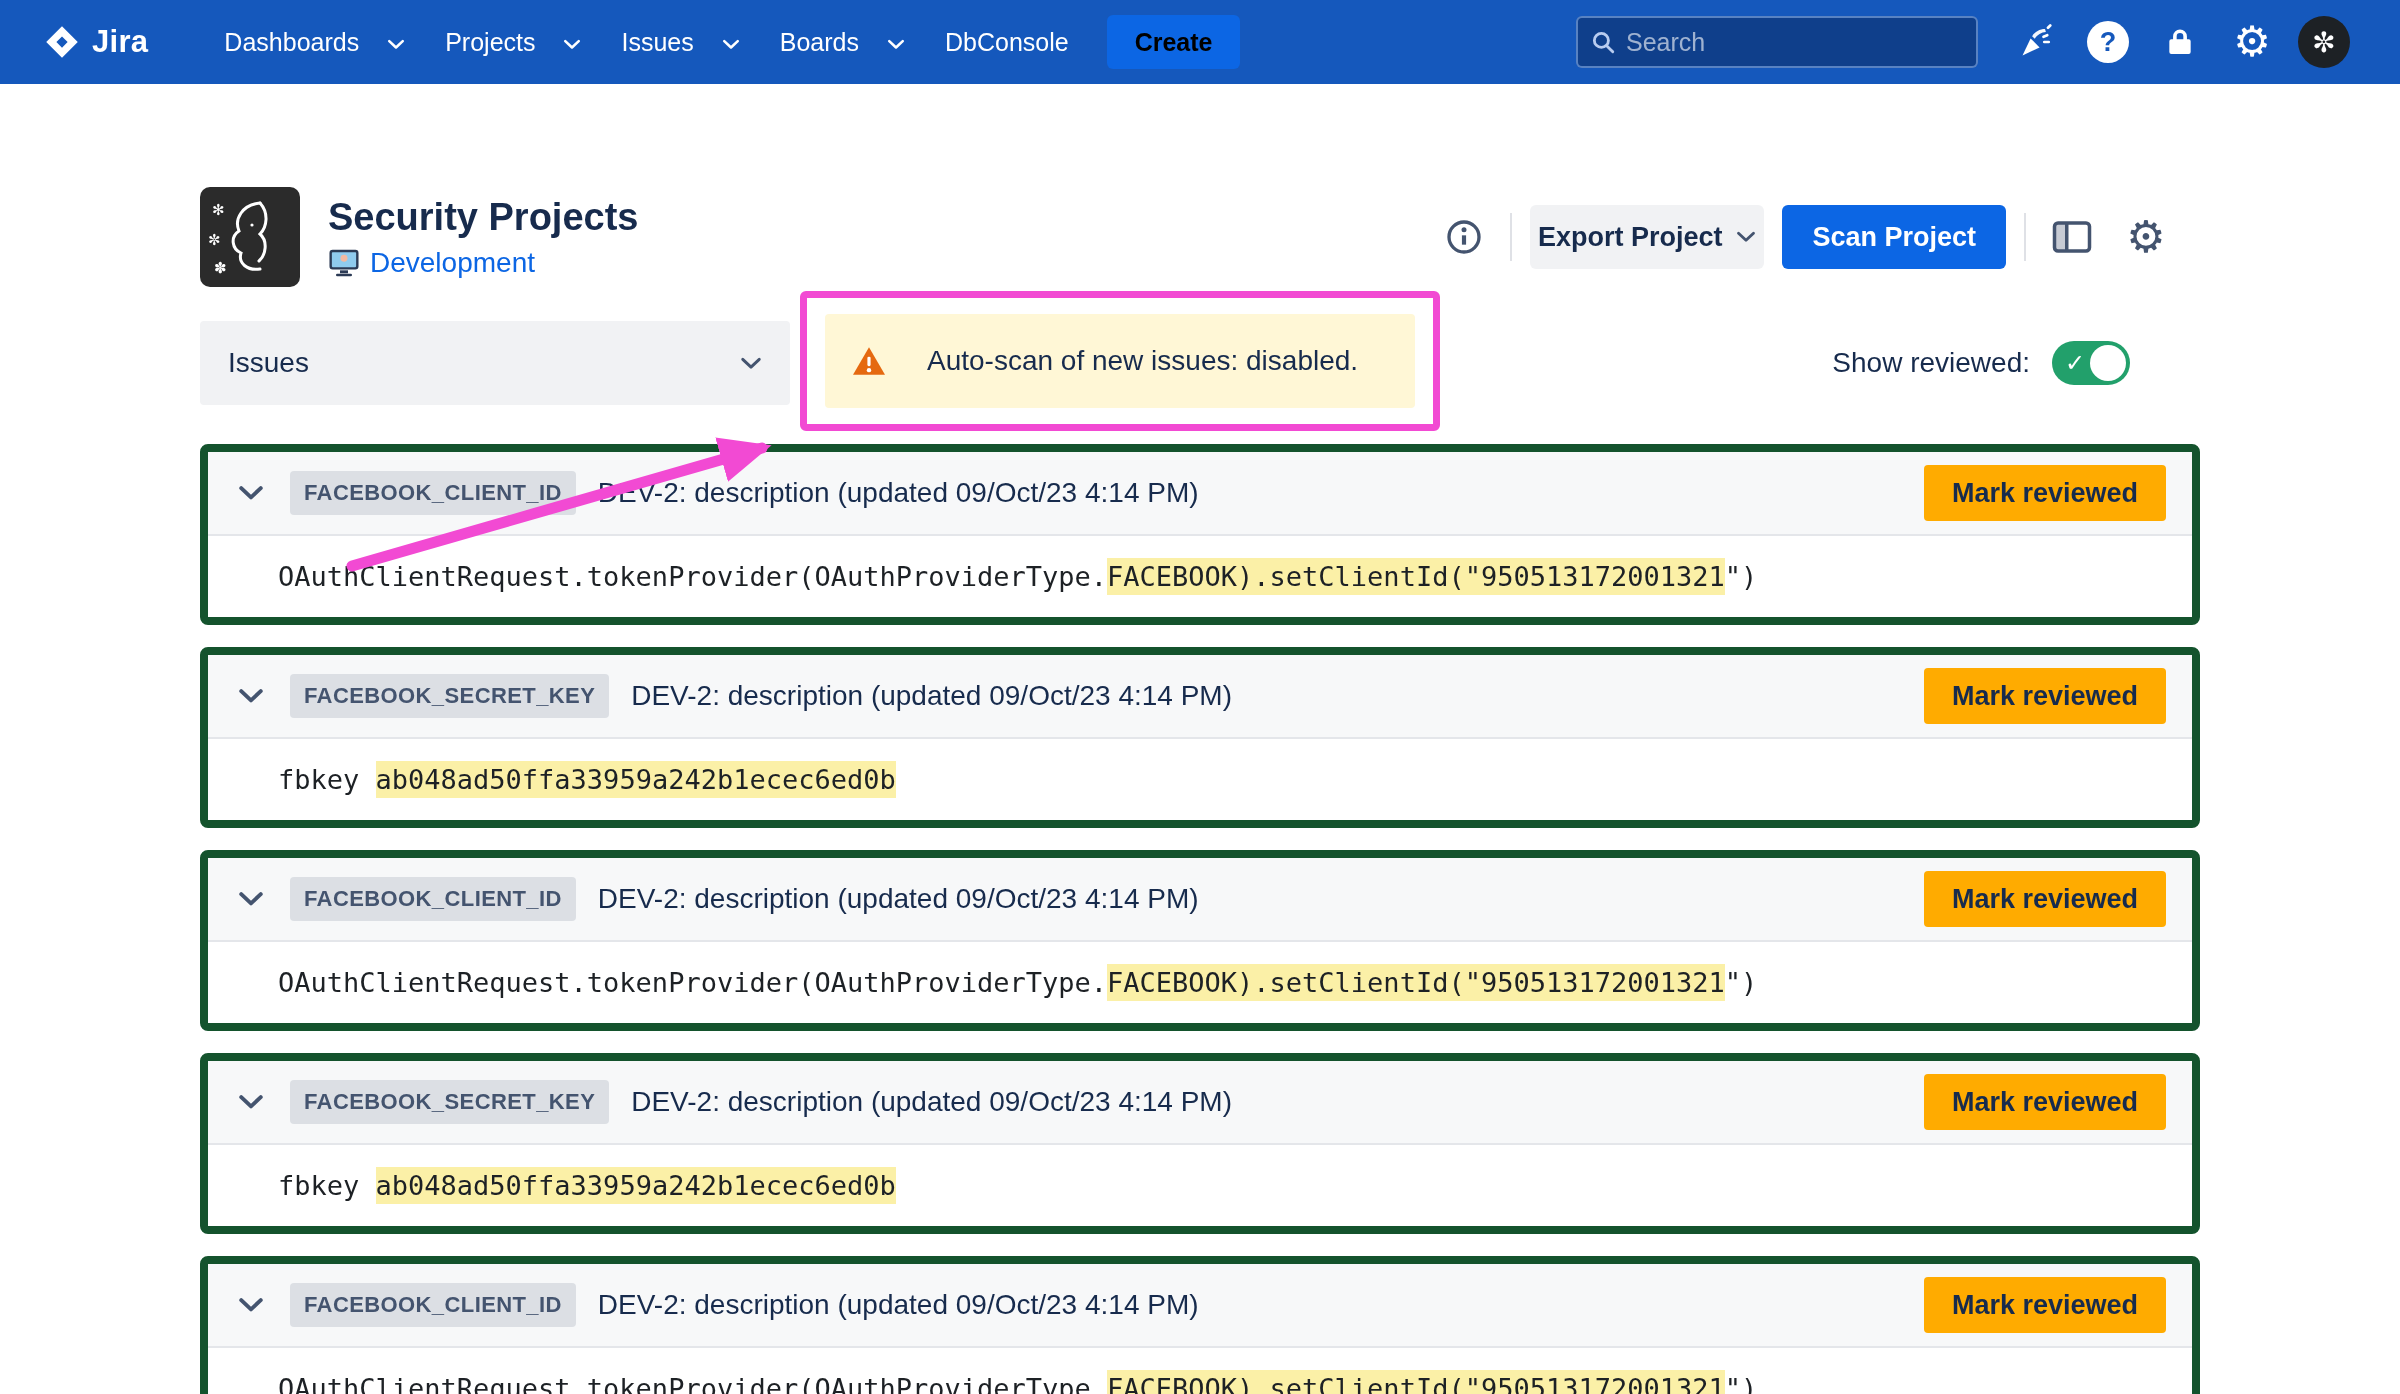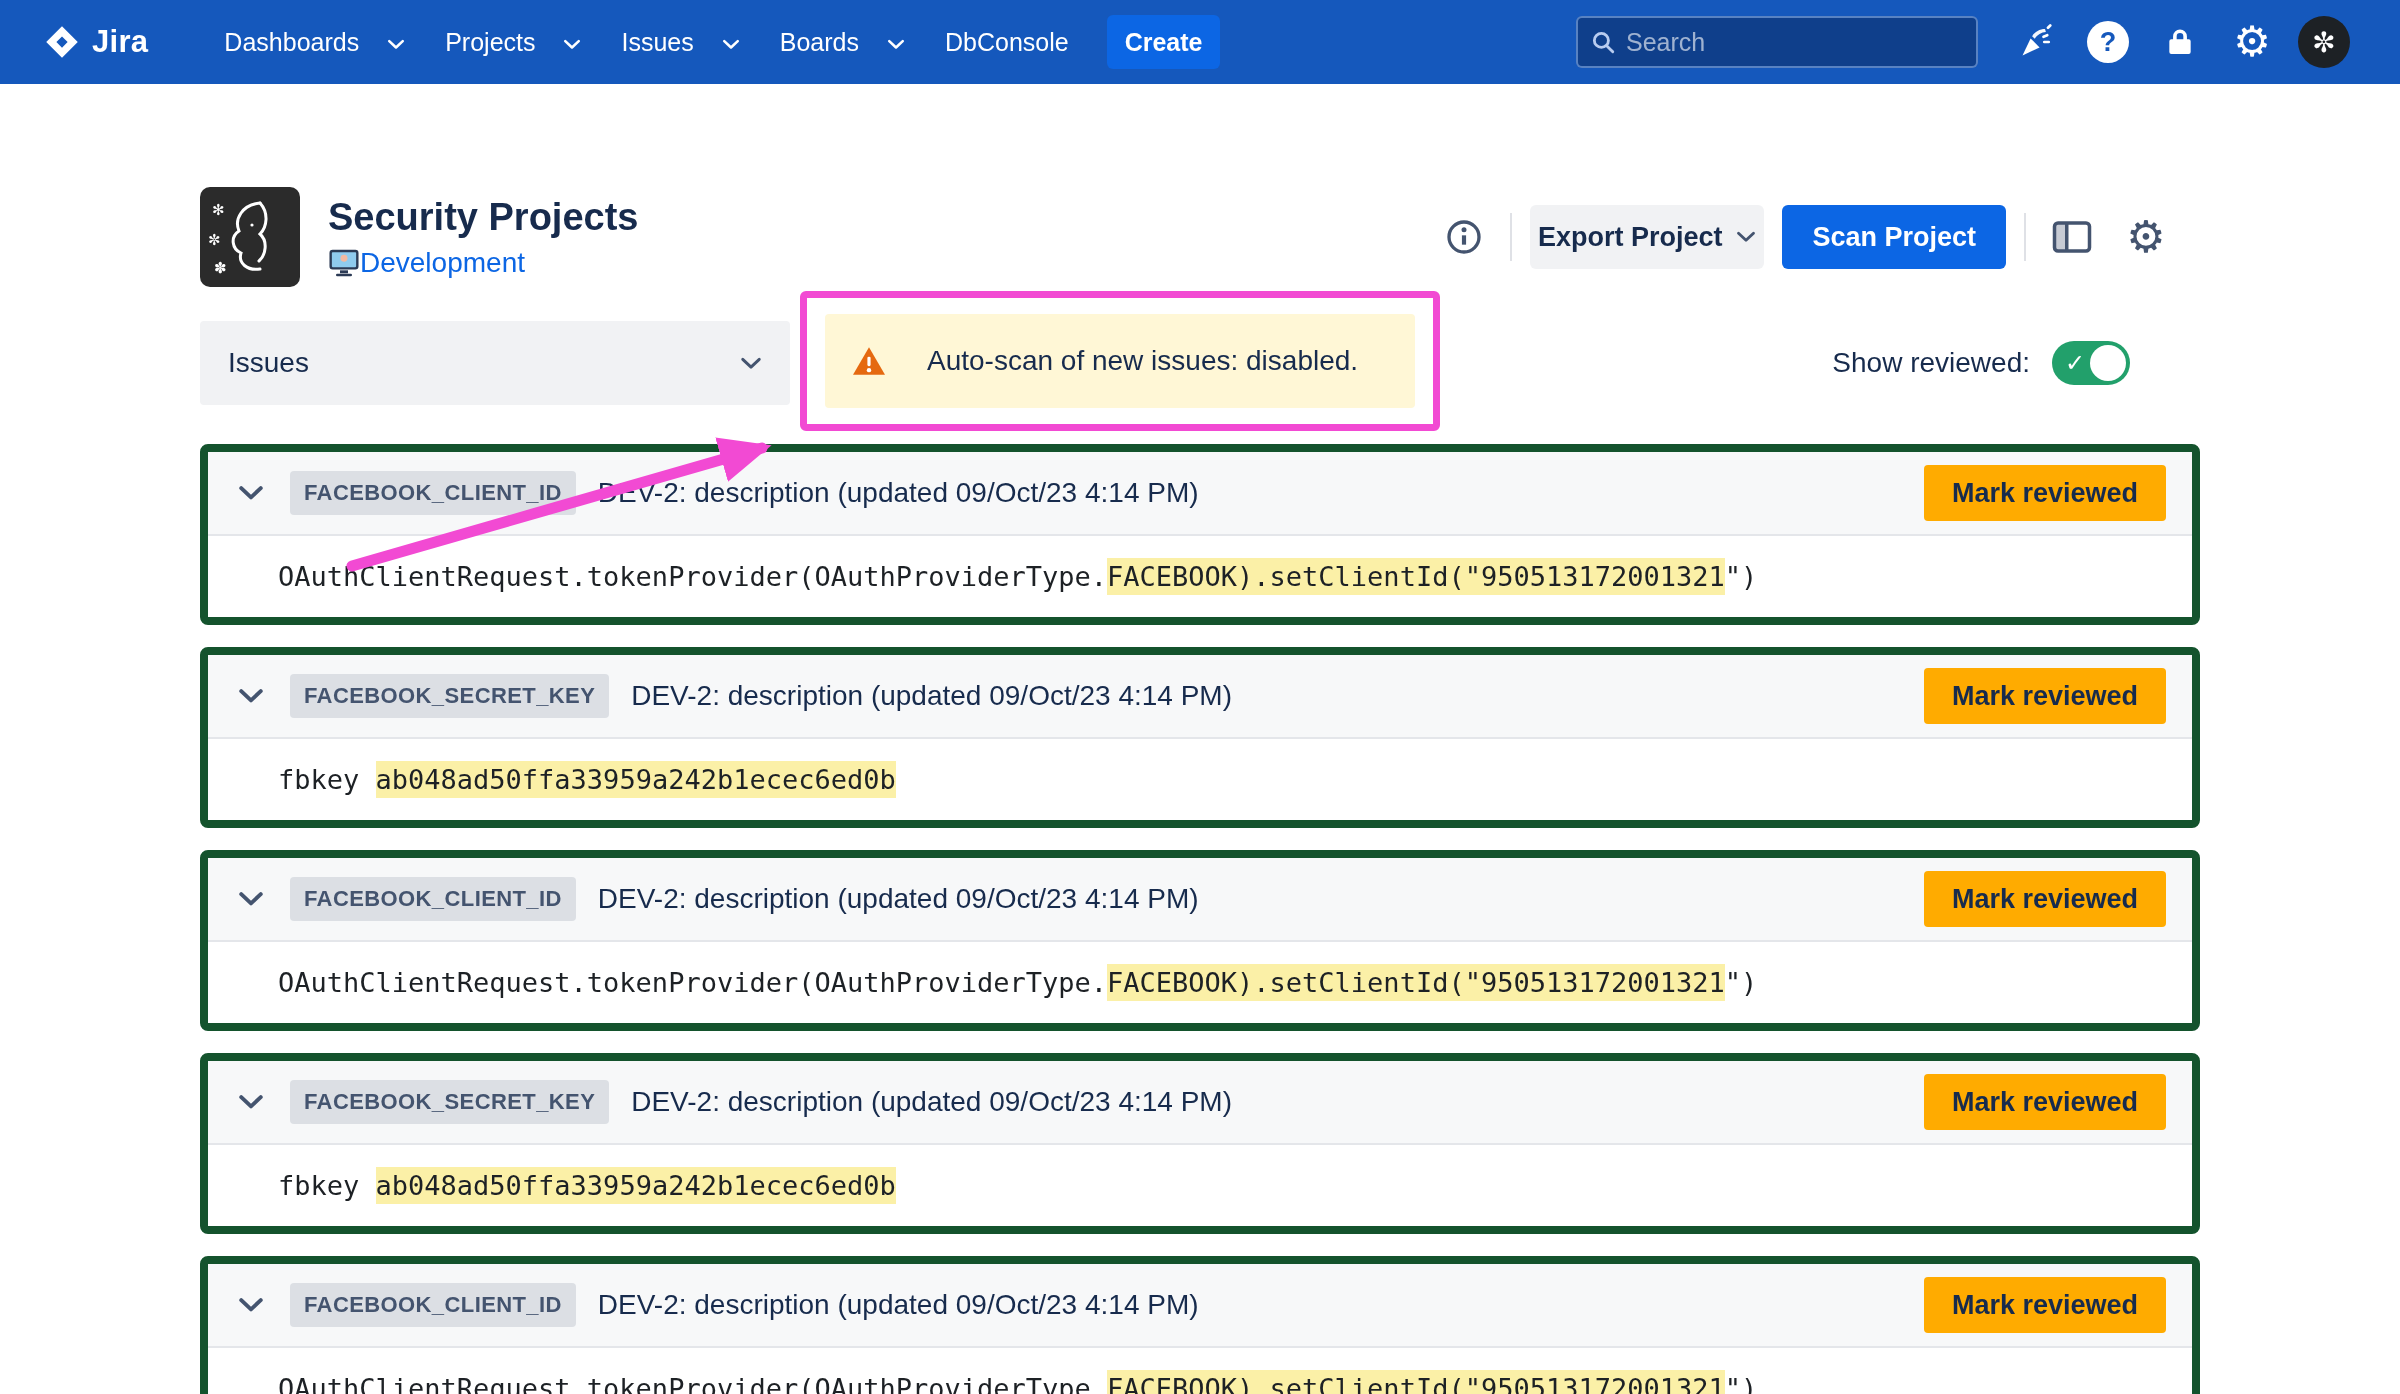--- a/index.html
+++ b/index.html
@@ -5,36 +5,36 @@
   * { margin:0; padding:0; box-sizing:border-box; }
   html,body { width:2400px; height:1394px; overflow:hidden; background:#fff; }
   body { font-family:"Liberation Sans", sans-serif; position:relative; color:#172B4D; }
 
   
   .topnav { height:84px; background:#1558BC; display:flex; align-items:center; padding:0 40px 0 44px; color:#fff; }
   .brand { display:flex; align-items:center; gap:12px; margin-right:56px; }
   .brand-name { font-size:31px; font-weight:600; letter-spacing:.3px; }
   .nav-item { display:flex; align-items:center; gap:28px; padding:0 20px; height:84px; font-size:25px; font-weight:500; color:#fff; text-decoration:none; cursor:pointer; background:none; border:none; font-family:inherit; }
   .nav-chev { display:flex; margin-top:4px; }
-  .create-btn { margin-left:18px; background:#0C66E4; border:none; color:#ffffff; font-size:25px; font-weight:700; height:54px; padding:0 18px; border-radius:6px; font-family:inherit; cursor:pointer; }
+  .create-btn { margin-left:18px; background:#0C66E4; border:none; color:#000000; font-size:25px; font-weight:700; height:54px; padding:0 28px; border-radius:6px; font-family:inherit; cursor:pointer; }
   .search-box { margin-left:auto; margin-right:22px; width:402px; height:52px; background:rgba(6,28,72,.42); border:2px solid rgba(150,185,240,.55); border-radius:6px; display:flex; align-items:center; padding:0 12px; gap:10px; }
   .search-box input { flex:1; min-width:0; background:transparent; border:none; outline:none; color:#fff; font-size:25px; font-family:inherit; }
   .search-box input::placeholder { color:rgba(255,255,255,.6); }
   .nav-iconbtn { width:72px; height:84px; display:flex; align-items:center; justify-content:center; background:none; border:none; cursor:pointer; color:#fff; }
   .help-circle { width:42px; height:42px; border-radius:50%; background:#fff; color:#1558BC; font-size:27px; font-weight:700; display:flex; align-items:center; justify-content:center; }
   .gear-glyph { font-size:42px; line-height:1; color:#fff; font-family:"DejaVu Sans", sans-serif; }
   .avatar { width:52px; height:52px; border-radius:50%; background:#1D2125; color:#fff; display:flex; align-items:center; justify-content:center; font-size:28px; font-family:"DejaVu Sans", sans-serif; }
 
   
   .page { padding:0 200px; position:relative; }
 
   .project-header { display:flex; align-items:center; margin-top:103px; }
   .project-avatar { width:100px; height:100px; border-radius:10px; overflow:hidden; margin-right:28px; flex-shrink:0; }
   .project-info h1 { font-size:38px; font-weight:700; color:#172B4D; }
-  .project-cat { display:flex; align-items:center; margin-top:8px; }
+  .project-cat { display:flex; align-items:center; gap:10px; margin-top:8px; }
   .project-cat a { color:#0C66E4; font-size:28px; font-weight:500; text-decoration:none; cursor:pointer; }
   .header-actions { margin-left:auto; margin-right:26px; display:flex; align-items:center; gap:18px; }
   .icon-btn { background:none; border:none; cursor:pointer; display:flex; align-items:center; justify-content:center; width:56px; height:56px; border-radius:6px; color:#44546F; }
   .vdiv { width:2px; height:48px; background:#DFE1E6; }
   .export-btn { display:flex; align-items:center; gap:14px; background:#F1F2F4; border:none; height:64px; padding:0 8px; border-radius:6px; font-size:27px; font-weight:600; color:#172B4D; font-family:inherit; cursor:pointer; }
   .scan-btn { background:#0C66E4; color:#fff; border:none; height:64px; padding:0 30px; border-radius:6px; font-size:27px; font-weight:600; font-family:inherit; cursor:pointer; }
   .gear-dark { font-size:44px; color:#44546F; line-height:1; font-family:"DejaVu Sans", sans-serif; }
 
   
   .toolbar { position:relative; margin-top:34px; display:flex; align-items:center; height:84px; }

